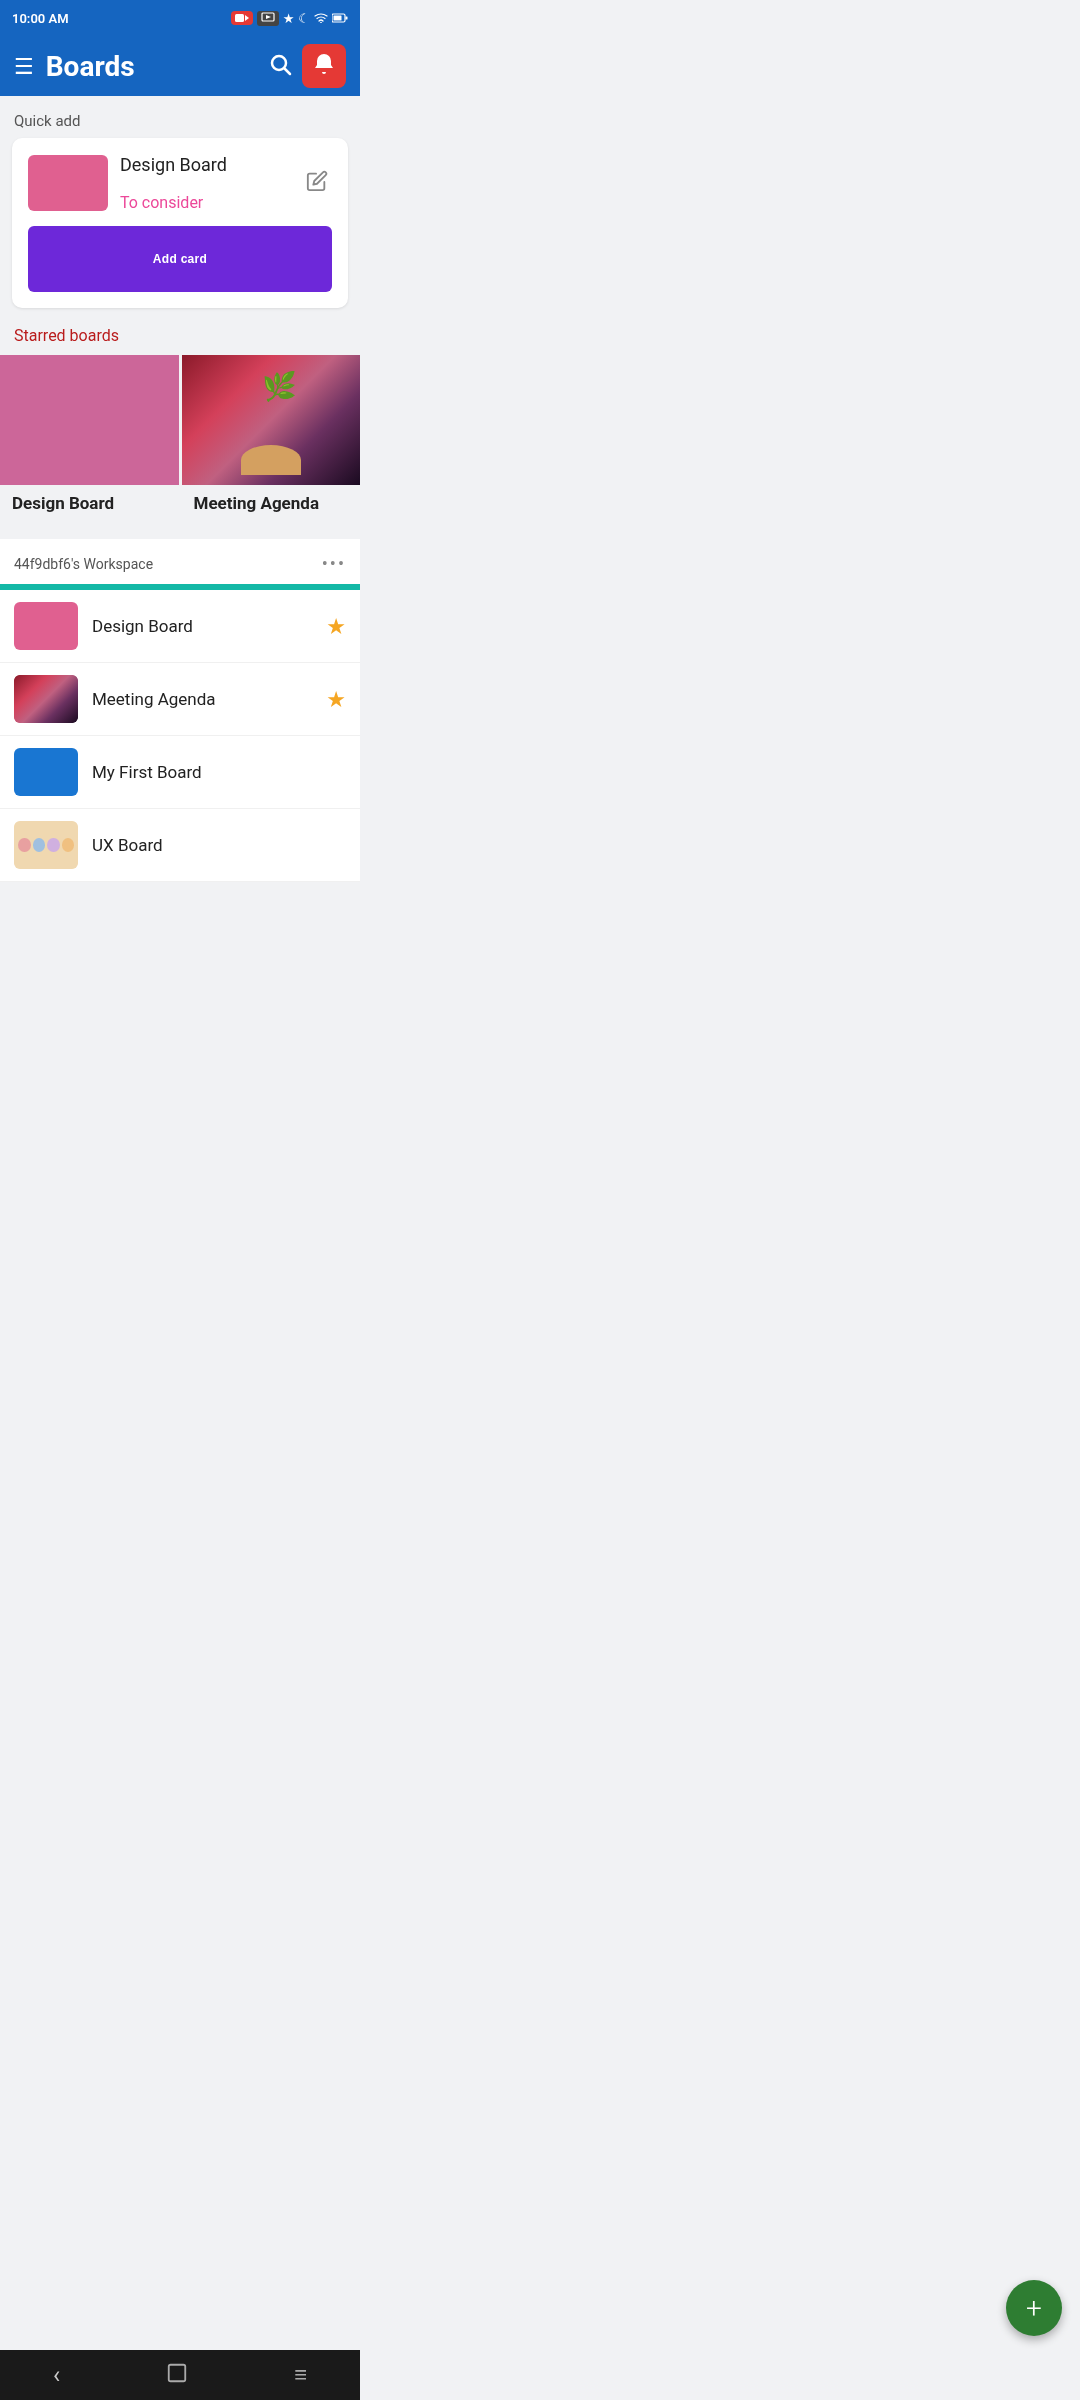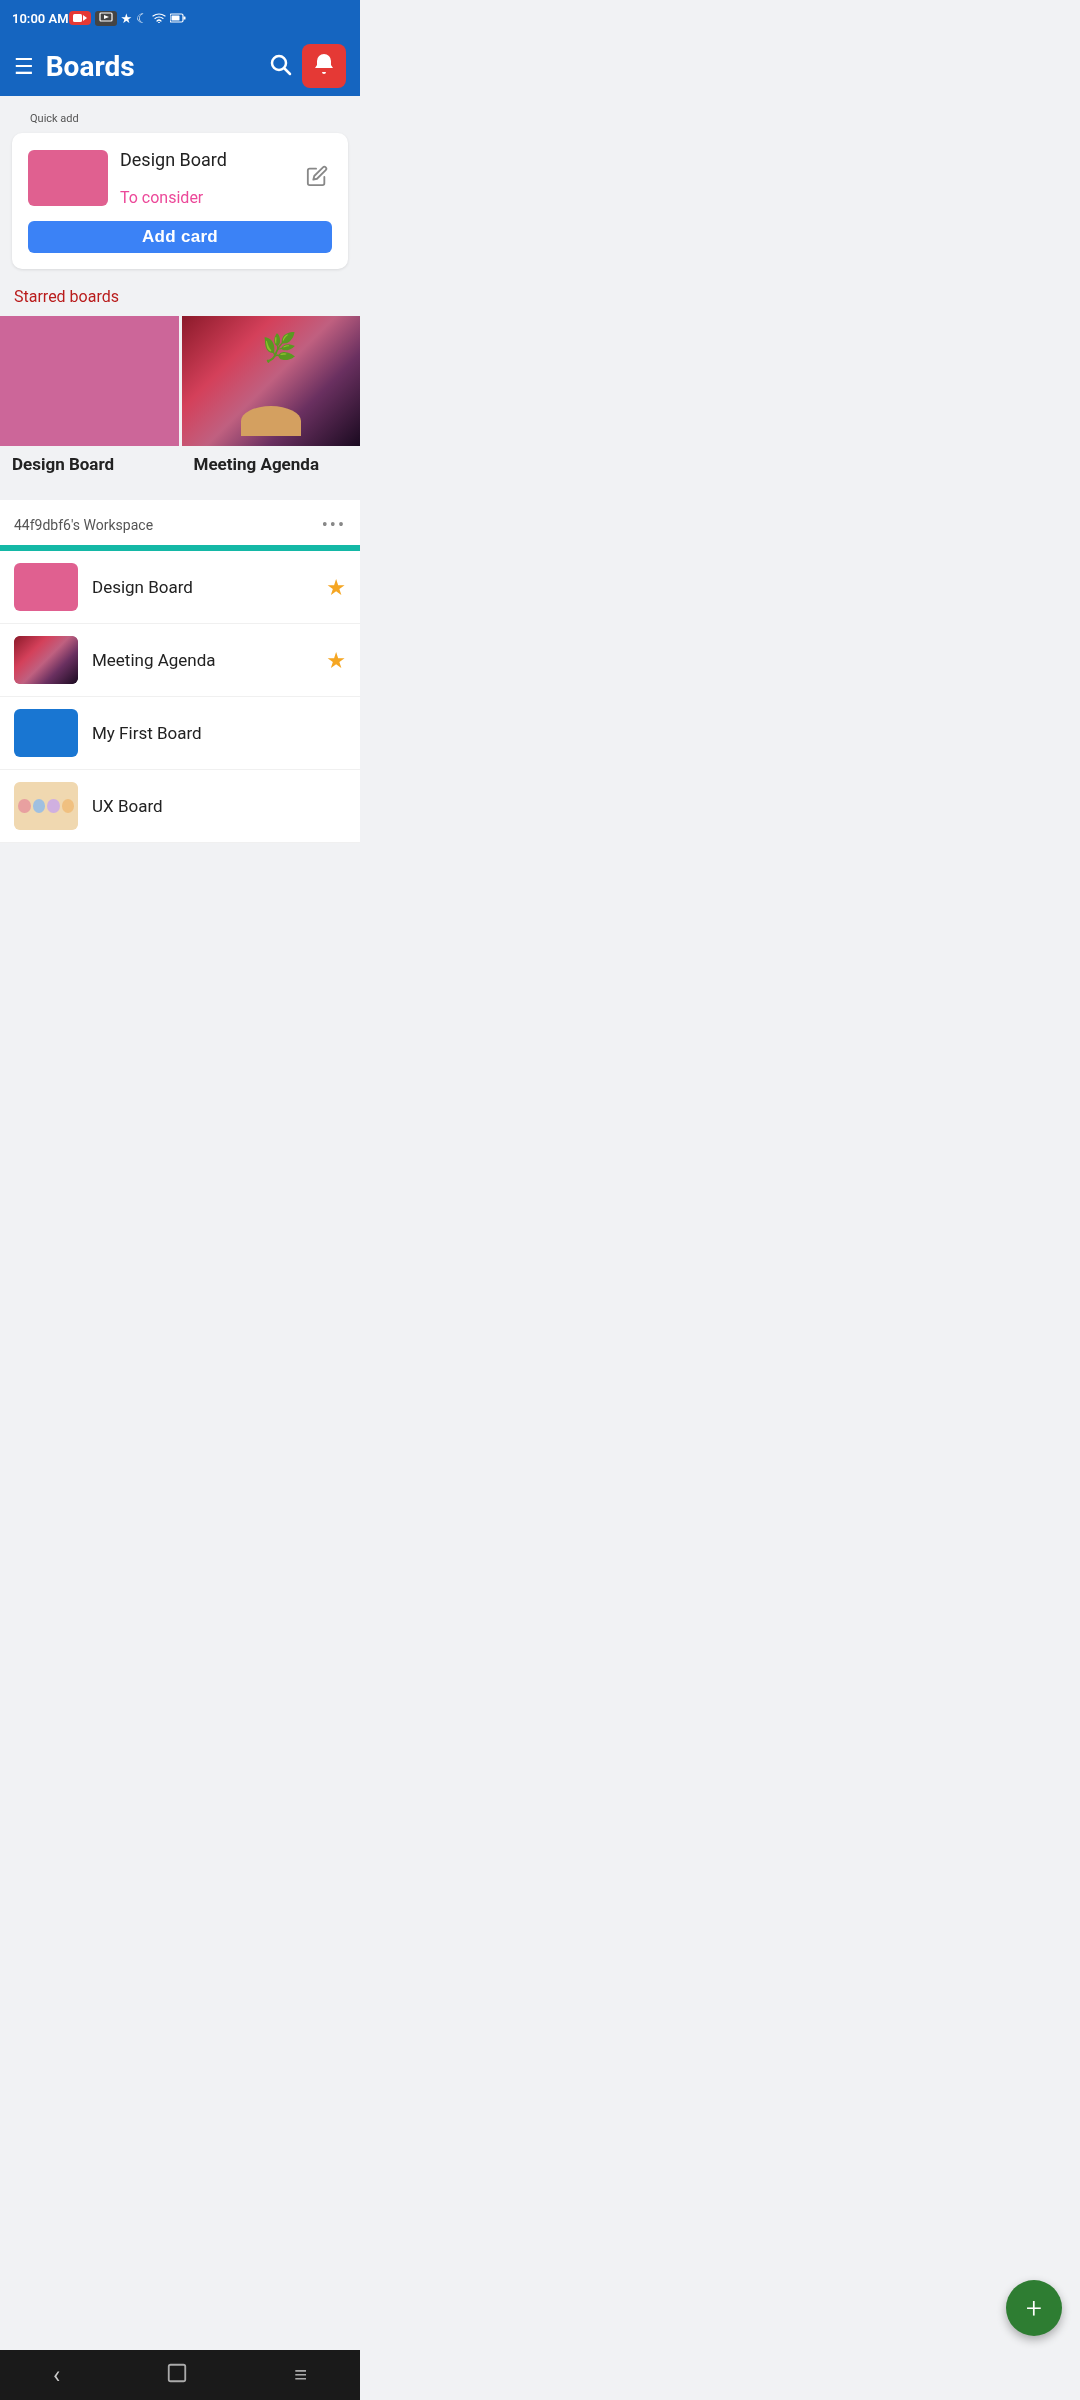--- a/index.html
+++ b/index.html
@@ -11,20 +11,21 @@
       width: 360px;
       min-height: 100vh;
       overflow-x: hidden;
     }
 
     
     .status-bar {
       background: #1565c0;
       color: white;
       display: flex;
+      justify-content: space-between;
       align-items: center;
       padding: 6px 12px;
       height: 36px;
     }
     .status-time {
       font-size: 13px;
       font-weight: 600;
     }
     .status-icons {
       display: flex;
@@ -81,24 +82,23 @@
     }
 
     
     .content {
       padding: 0;
     }
 
     
     .section-label {
       padding: 16px 14px 8px;
-      font-size: 11px;
+      font-size: 15px;
       color: #555;
       font-weight: 400;
-      margin-left: 16px;
     }
 
     
     .quick-add-card {
       background: white;
       margin: 0 12px 0 12px;
       border-radius: 10px;
       padding: 16px;
       box-shadow: 0 1px 3px rgba(0,0,0,0.1);
     }
@@ -128,27 +128,27 @@
       color: #ec4899;
       margin-top: 18px;
     }
     .edit-icon-btn {
       cursor: pointer;
       font-size: 20px;
       color: #888;
       padding: 4px;
     }
     .add-card-btn {
-      background: #3b82f6;
+      background: #6d28d9;
       color: white;
       border: none;
       border-radius: 6px;
       width: 100%;
-      padding: 6px;
-      font-size: 17px;
+      padding: 26px;
+      font-size: 12px;
       font-weight: 600;
       cursor: pointer;
       letter-spacing: 0.3px;
     }
 
     
     .starred-section-label {
       padding: 18px 14px 10px;
       font-size: 16px;
       color: #b91c1c;

